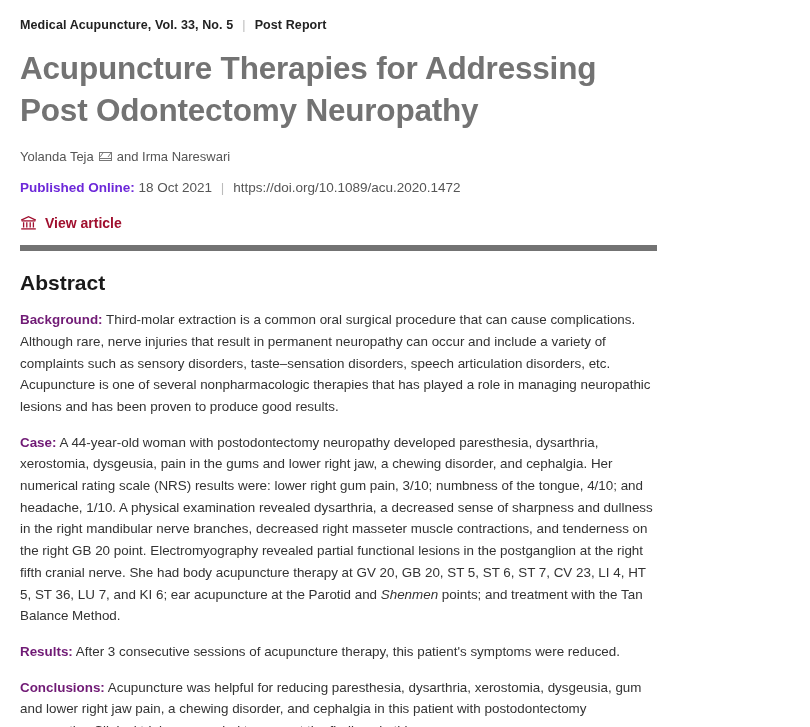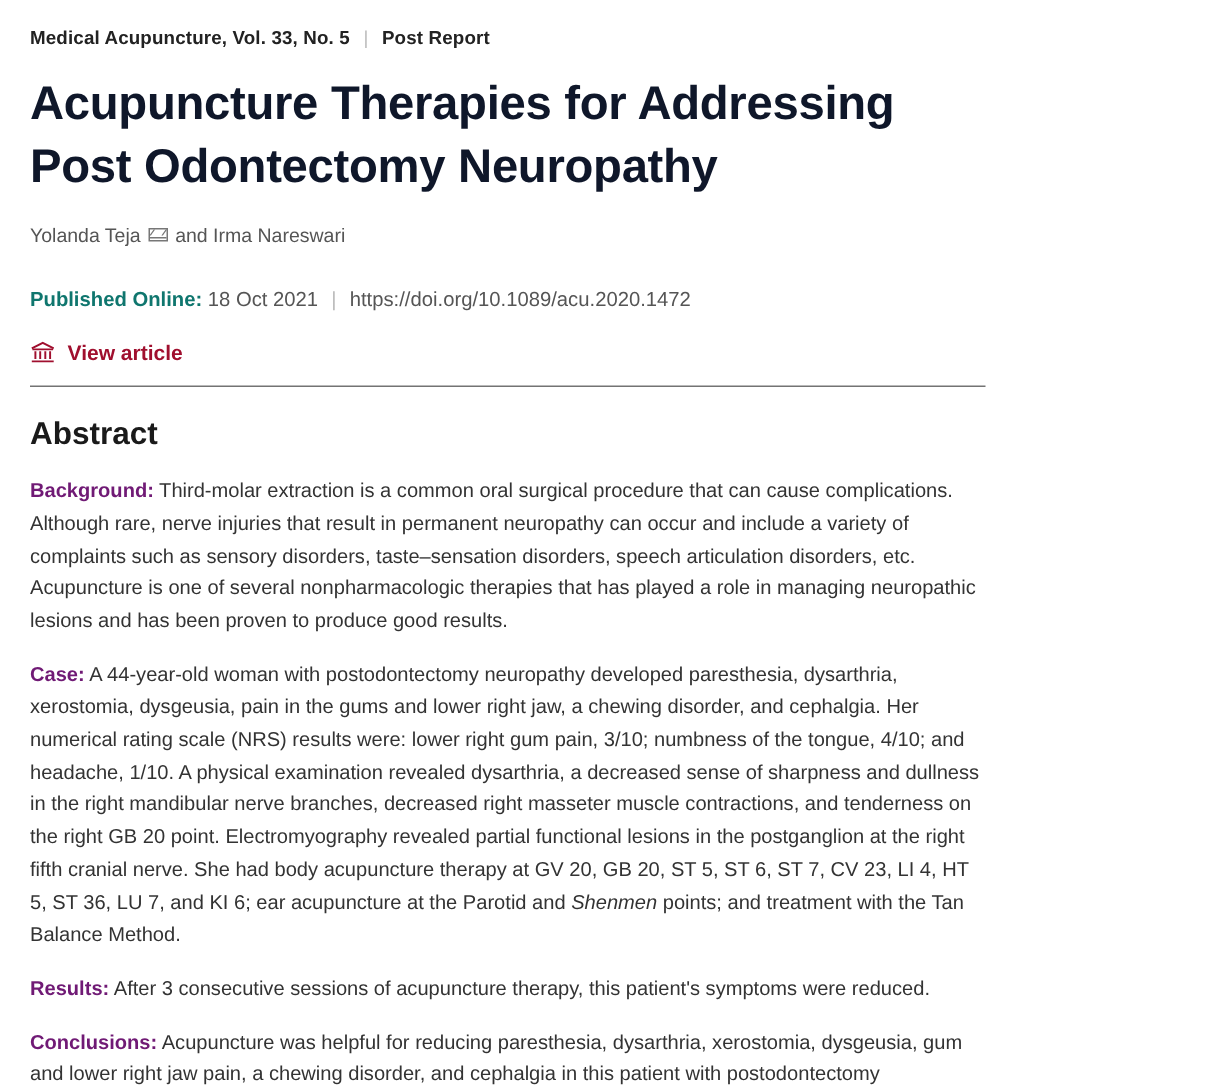--- a/index.html
+++ b/index.html
@@ -41,31 +41,31 @@
     color: #bbbbbb;
     font-weight: normal;
     margin: 0 9px;
   }
 
   
   .title {
     font-size: 31.5px;
     line-height: 1.32;
     font-weight: bold;
-    color: #0f172a;
+    color: #737373;
     letter-spacing: -0.2px;
     margin: 0 0 18px 0;
     max-width: 730px;
   }
 
   
   .authors {
     font-size: 13px;
     color: #555555;
-    margin-bottom: 28px;
+    margin-bottom: 16px;
     display: flex;
     align-items: center;
     flex-wrap: wrap;
   }
   .authors .author-link {
     color: #555555;
     text-decoration: none;
   }
   .authors .mail-icon {
     display: inline-block;
@@ -100,38 +100,38 @@
   }
 
   
   .published {
     font-size: 13.5px;
     color: #555555;
     margin-bottom: 20px;
   }
   .published .label {
     font-weight: bold;
-    color: #0f766e;
+    color: #6d28d9;
   }
   .published .pipe {
     color: #bbbbbb;
     margin: 0 5px;
   }
   .published .doi {
     color: #555555;
     text-decoration: none;
   }
 
   
   .actions {
     display: flex;
     align-items: center;
     justify-content: space-between;
     padding-bottom: 14px;
-    border-bottom: 1px solid #737373;
+    border-bottom: 6px solid #737373;
     margin-bottom: 20px;
   }
   .action {
     display: flex;
     align-items: center;
     gap: 8px;
     color: #a00f2e;
     font-size: 14px;
     font-weight: bold;
     cursor: pointer;

